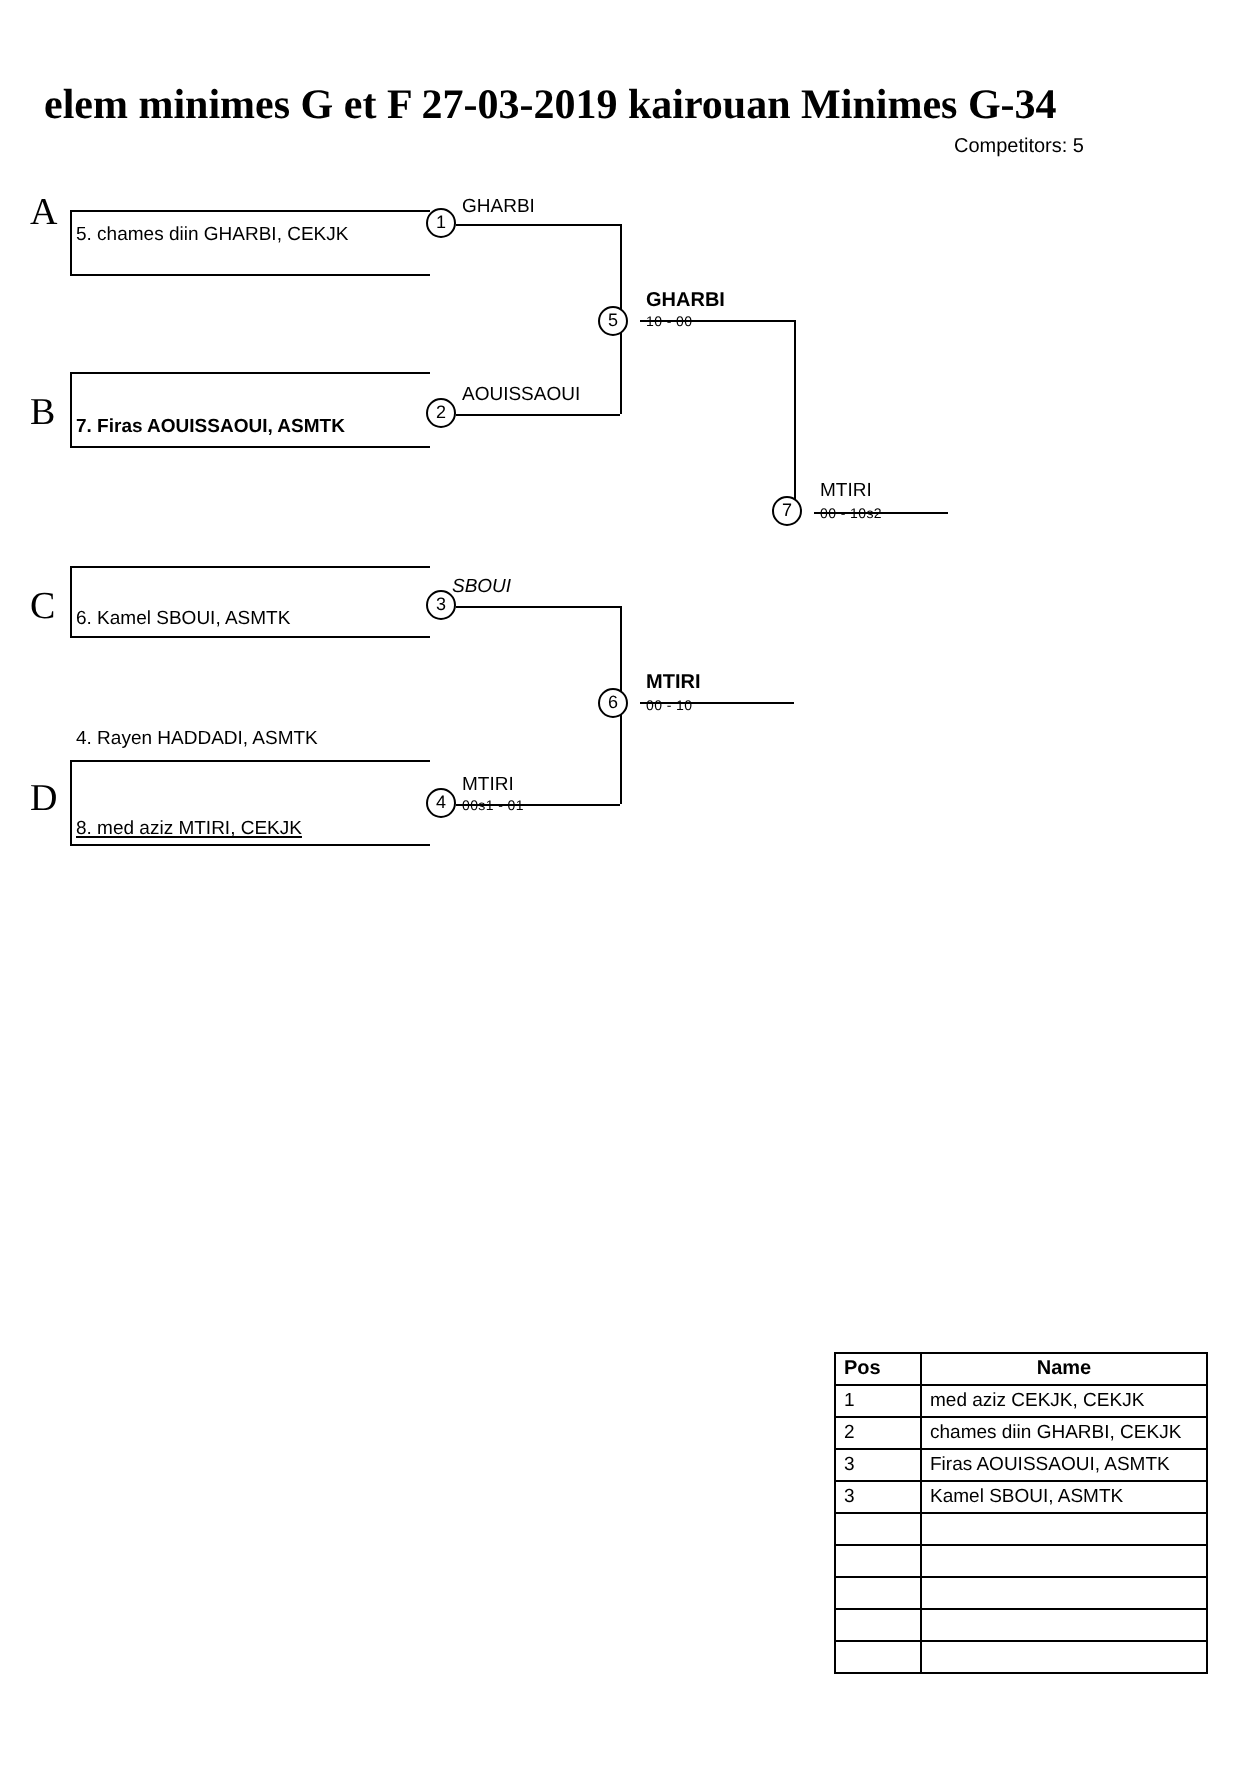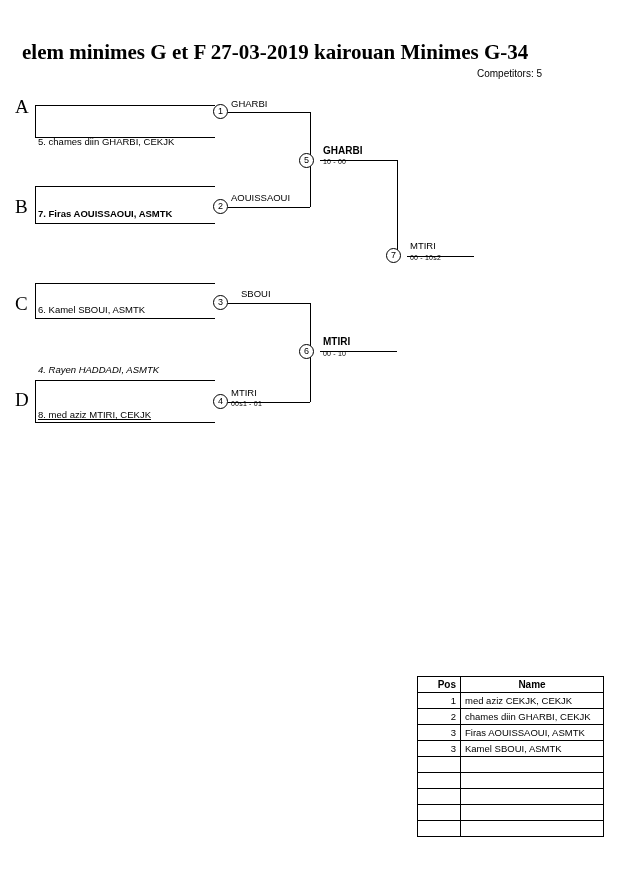--- a/index.html
+++ b/index.html
@@ -105,21 +105,21 @@
     border: 1px solid #000000;
     height: 15px;
     padding: 0 4px;
   }
   table.results th {
     font-weight: bold;
     font-size: 10px;
   }
   table.results .pos {
     width: 34px;
-    text-align: right;
+    text-align: left;
   }
   table.results .nm {
     text-align: left;
   }
   table.results thead .nm { text-align: center; }
 </style>
 </head>
 <body>
 
 <div id="root">
@@ -129,21 +129,21 @@
 
   <div class="bracket-letter" style="left:15px; top:96px;">A</div>
   <div class="bracket-letter" style="left:15px; top:196px;">B</div>
   <div class="bracket-letter" style="left:15px; top:293px;">C</div>
   <div class="bracket-letter" style="left:15px; top:389px;">D</div>
 
   <div class="line hline" style="left:35px; top:105px; width:180px;"></div>
   <div class="line vline" style="left:35px; top:105px; height:32px;"></div>
 
   <div class="line hline" style="left:35px; top:137px; width:180px;"></div>
-  <div class="name" style="left:38px; top:136px;">5. chames diin GHARBI, CEKJK</div>
+  <div class="name" style="left:38px; top:112px;">5. chames diin GHARBI, CEKJK</div>
   <div class="node" style="left:213px; top:104px;">1</div>
   <div class="winner-name" style="left:231px; top:98px;">GHARBI</div>
 
   <div class="line hline" style="left:228px; top:112px; width:82px;"></div>
   <div class="line vline" style="left:310px; top:112px; height:49px;"></div>
 
   <div class="line hline" style="left:35px; top:186px; width:180px;"></div>
   <div class="line vline" style="left:35px; top:186px; height:37px;"></div>
   <div class="line hline" style="left:35px; top:223px; width:180px;"></div>
   <div class="name" style="left:38px; top:208px;font-weight:bold;">7. Firas AOUISSAOUI, ASMTK</div>
@@ -156,28 +156,28 @@
   <div class="winner-name bold" style="left:323px; top:145px;">GHARBI</div>
   <div class="score" style="left:323px; top:158px;">10 - 00</div>
   <div class="line hline" style="left:320px; top:160px; width:77px;"></div>
   <div class="line vline" style="left:397px; top:160px; height:95px;"></div>
 
   <div class="line hline" style="left:35px; top:283px; width:180px;"></div>
   <div class="line vline" style="left:35px; top:283px; height:35px;"></div>
   <div class="line hline" style="left:35px; top:318px; width:180px;"></div>
   <div class="name" style="left:38px; top:304px;">6. Kamel SBOUI, ASMTK</div>
   <div class="node" style="left:213px; top:295px;">3</div>
-  <div class="winner-name" style="left:241px; top:288px;">SBOUI</div>
+  <div class="winner-name" style="left:226px; top:288px;font-style:italic;">SBOUI</div>
   <div class="line hline" style="left:228px; top:303px; width:82px;"></div>
   <div class="line vline" style="left:310px; top:303px; height:48px;"></div>
 
   <div class="line hline" style="left:35px; top:380px; width:180px;"></div>
   <div class="line vline" style="left:35px; top:380px; height:42px;"></div>
   <div class="line hline" style="left:35px; top:422px; width:180px;"></div>
-  <div class="name" style="left:38px; top:364px;font-style:italic;">4. Rayen HADDADI, ASMTK</div>
+  <div class="name" style="left:38px; top:364px;">4. Rayen HADDADI, ASMTK</div>
   <div class="name" style="left:38px; top:409px;text-decoration:underline;">8. med aziz MTIRI, CEKJK</div>
   <div class="node" style="left:213px; top:394px;">4</div>
   <div class="winner-name" style="left:231px; top:387px;">MTIRI</div>
   <div class="score" style="left:231px; top:400px;">00s1 - 01</div>
   <div class="line hline" style="left:228px; top:402px; width:82px;"></div>
   <div class="line vline" style="left:310px; top:351px; height:51px;"></div>
 
   <div class="node" style="left:299px; top:344px;">6</div>
   <div class="winner-name bold" style="left:323px; top:336px;">MTIRI</div>
   <div class="score" style="left:323px; top:350px;">00 - 10</div>

